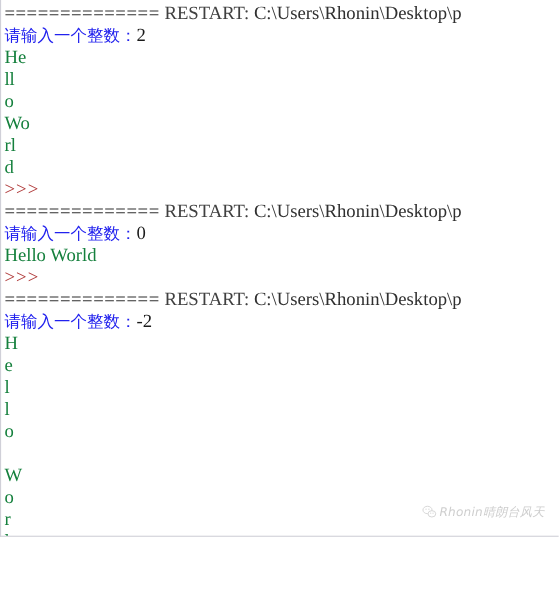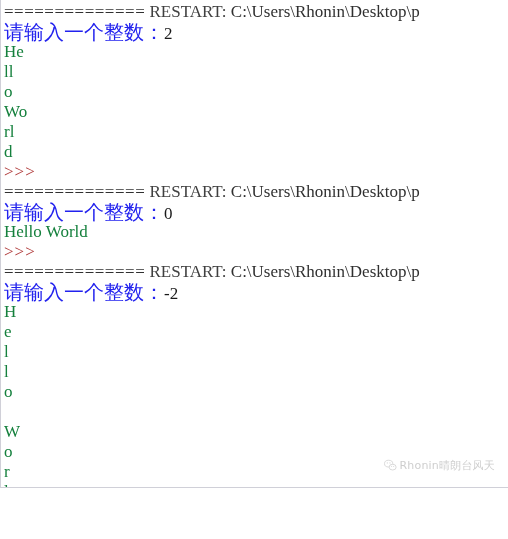--- a/index.html
+++ b/index.html
@@ -64,33 +64,34 @@
     color: #15803d;
   }
   .ps1 {
     color: #b03a3a;
     letter-spacing: 1px;
   }
 
   
   .cjk {
     font-family: "DejaVu Sans", "Liberation Sans", sans-serif;
-    font-size: 20px;
+    font-size: 15px;
   }
 
   
   #watermark {
     position: absolute;
     right: 13px;
     bottom: 14px;
     display: flex;
     align-items: center;
     gap: 1px;
     opacity: 0.42;
     pointer-events: none;
+    font-style: italic;
   }
   #watermark .wm-text {
     font-family: "DejaVu Sans", "Liberation Sans", sans-serif;
     font-size: 11px;
     color: #8a8a8a;
     letter-spacing: 0.2px;
   }
   #watermark .wm-icon {
     width: 15px;
     height: 15px;

